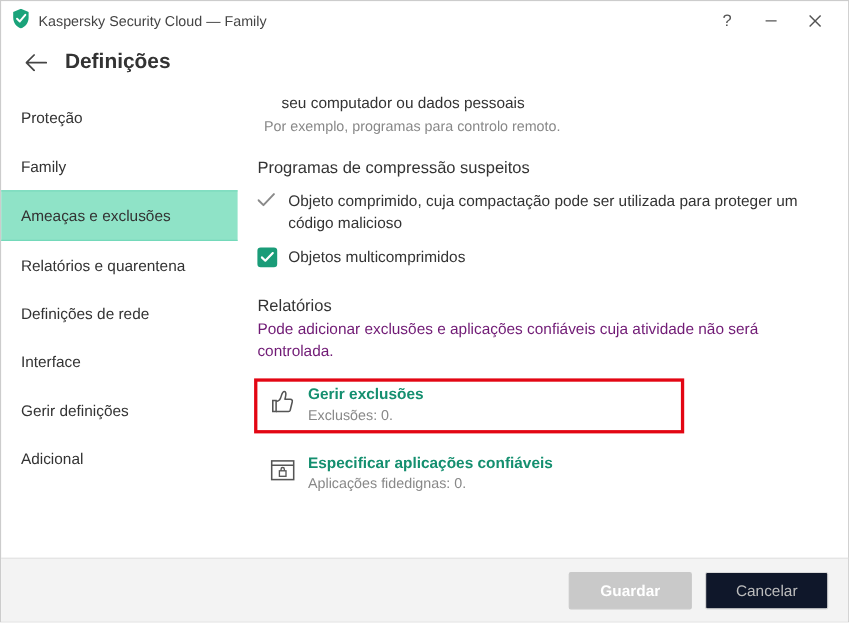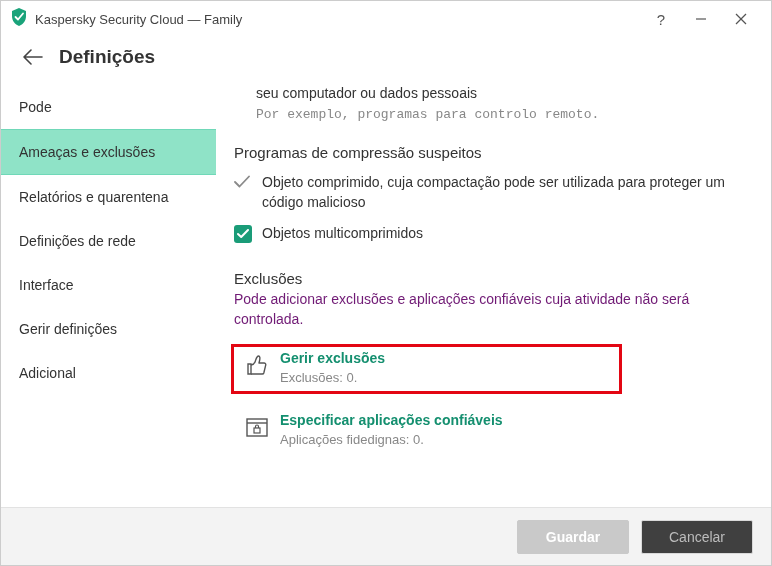--- a/index.html
+++ b/index.html
@@ -94,22 +94,21 @@
   }
   .content .line1 {
     margin-top: 0px;
     margin-left: 22px;
     color: #333;
   }
   .content .line-gray {
     color: #888;
     font-size: 13px;
     margin-top: 6px;
-    margin-left: 22px;
-    font-family: Liberation Mono, monospace;
+    margin-left: 6px;
   }
   .section-title {
     font-weight: 400;
     font-size: 15px;
     margin-top: 22px;
     color: #333;
   }
   .check-row {
     display: flex;
     align-items: flex-start;
@@ -189,21 +188,21 @@
     margin-left: 12px;
     cursor: pointer;
   }
   .btn-primary {
     background: #c9c9c9;
     color: #fff;
     border: 1px solid #c9c9c9;
     font-weight: 600;
   }
   .btn-secondary {
-    background: #404040;
+    background: #0f172a;
     border: 1px solid #d9d9d9;
     color: #bcbcbc;
   }
 </style>
 </head>
 <body>
 
 <div class="window">
   <div class="titlebar">
     <span class="shield">
@@ -232,21 +231,22 @@
       <svg width="20" height="16" viewBox="0 0 20 16">
         <path d="M8 1 L1 8 L8 15 M1 8 H19" stroke="#444" stroke-width="1.6" fill="none" stroke-linecap="round" stroke-linejoin="round"></path>
       </svg>
     </div>
     <div class="page-title">Definições</div>
   </div>
 
   <div class="body-area">
 
     <div class="sidebar">
-      <div class="sidebar-item">Pode</div>
+      <div class="sidebar-item">Proteção</div>
+      <div class="sidebar-item">Family</div>
       <div class="sidebar-item active">Ameaças e exclusões</div>
       <div class="sidebar-item">Relatórios e quarentena</div>
       <div class="sidebar-item">Definições de rede</div>
       <div class="sidebar-item">Interface</div>
       <div class="sidebar-item">Gerir definições</div>
       <div class="sidebar-item">Adicional</div>
     </div>
 
     <div class="content">
       <div class="line1">seu computador ou dados pessoais</div>
@@ -265,21 +265,21 @@
 
       <div class="check-row">
         <span class="tick-green">
           <svg width="12" height="10" viewBox="0 0 12 10">
             <path d="M1 5 L4.2 8 L11 1" stroke="#fff" stroke-width="2" fill="none" stroke-linecap="round" stroke-linejoin="round"></path>
           </svg>
         </span>
         <span class="chk-label">Objetos multicomprimidos</span>
       </div>
 
-      <div class="section-title" style="margin-top:26px">Exclusões</div>
+      <div class="section-title" style="margin-top:26px">Relatórios</div>
 
       <div class="desc">Pode adicionar exclusões e aplicações confiáveis cuja atividade não será controlada.</div>
 
       <div class="action-row highlight">
         <div class="action-icon">
           <svg width="26" height="26" viewBox="0 0 26 26" fill="none">
             <path d="M4 12 H7 V22 H4 Z" stroke="#555" stroke-width="1.4"></path>
             <path d="M7 13 C7 13 10 12.5 11 10 C12 7.5 12.5 4 14.5 4 C16 4 16.2 6 15.5 9 L15 11 H20 C21.3 11 22 12 21.7 13.2 L19.8 21 C19.6 21.7 19 22 18.3 22 H7" stroke="#555" stroke-width="1.4" stroke-linejoin="round"></path>
           </svg>
         </div>

